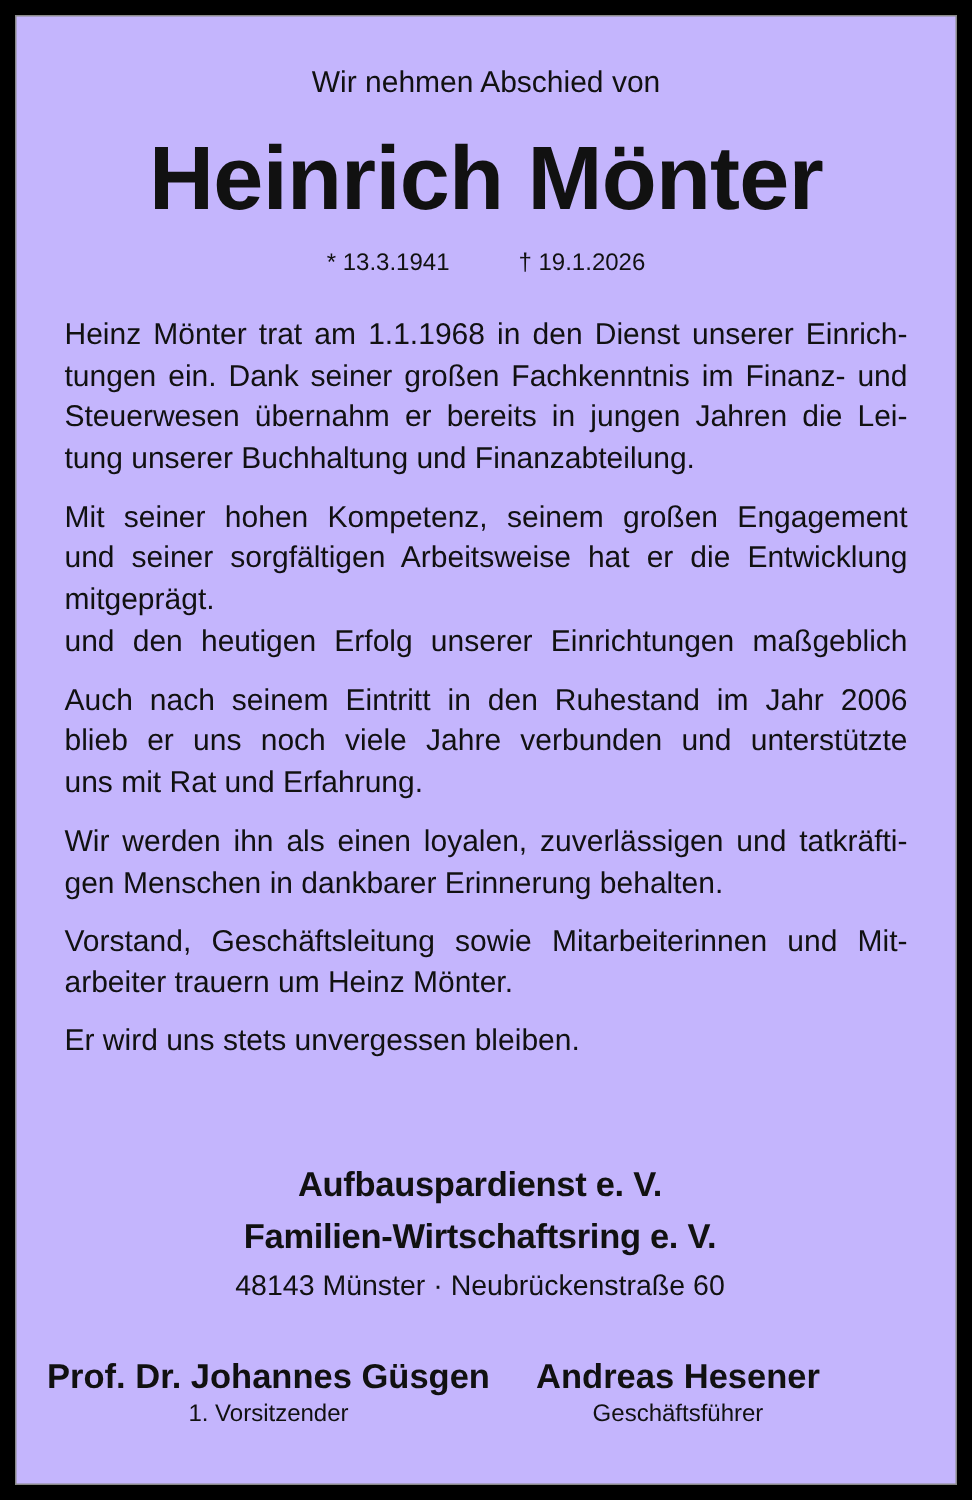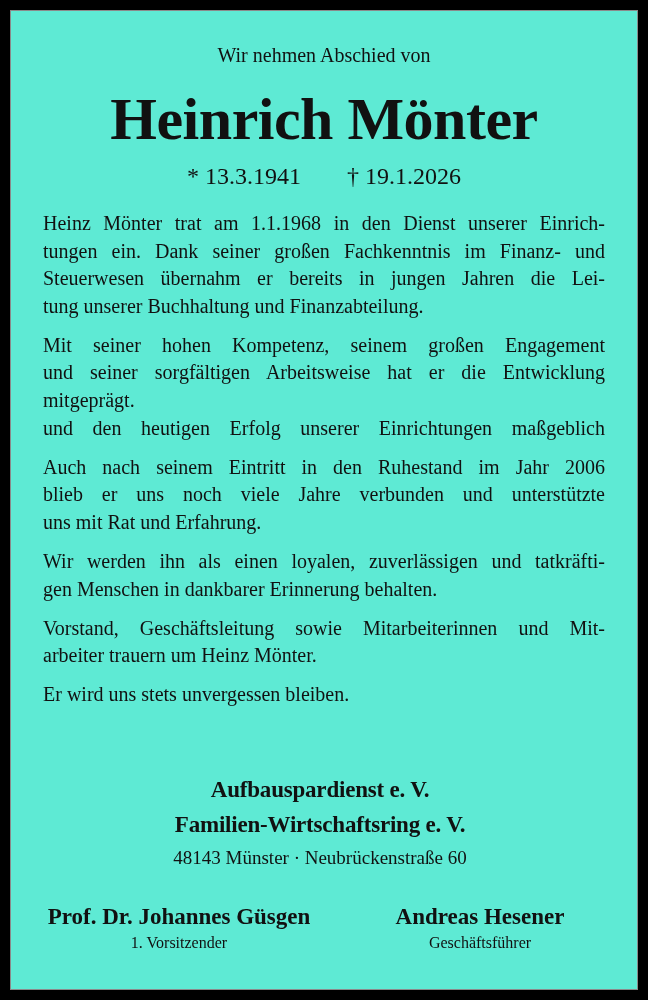--- a/index.html
+++ b/index.html
@@ -14,23 +14,22 @@
     overflow: hidden;
     font-family: "Liberation Sans", "DejaVu Sans", sans-serif;
     color: #111111;
   }
   .frame {
     position: absolute;
     left: 10px;
     top: 10px;
     width: 628px;
     height: 980px;
-    background: #5eead4;
+    background: #c4b5fd;
     box-shadow: inset 0 0 0 1px #8a8a8a;
-    font-family: Liberation Serif, serif;
   }
   .intro {
     position: absolute;
     left: 0;
     width: 628px;
     top: 33px;
     text-align: center;
     font-size: 20px;
     line-height: 24px;
   }
@@ -44,21 +43,21 @@
     font-weight: bold;
     line-height: 56px;
     letter-spacing: -0.5px;
   }
   .dates {
     position: absolute;
     left: 0;
     width: 628px;
     top: 154px;
     text-align: center;
-    font-size: 24px;
+    font-size: 16px;
     line-height: 24px;
   }
   .dates span { display: inline-block; }
   .dates .gap { width: 46px; }
   .body-text {
     position: absolute;
     left: 33px;
     top: 200px;
     width: 562px;
     font-size: 20px;
@@ -96,21 +95,21 @@
     font-size: 19px;
     line-height: 30px;
     margin-top: 1px;
   }
   .sig {
     position: absolute;
     top: 894px;
     text-align: center;
   }
   .sig.left { left: 20px; width: 298px; }
-  .sig.right { left: 372px; width: 196px; }
+  .sig.right { left: 344px; width: 196px; }
   .sig .sig-name {
     font-size: 23px;
     font-weight: bold;
     line-height: 26px;
     white-space: nowrap;
   }
   .sig .sig-role {
     font-size: 16px;
     line-height: 26px;
     white-space: nowrap;

